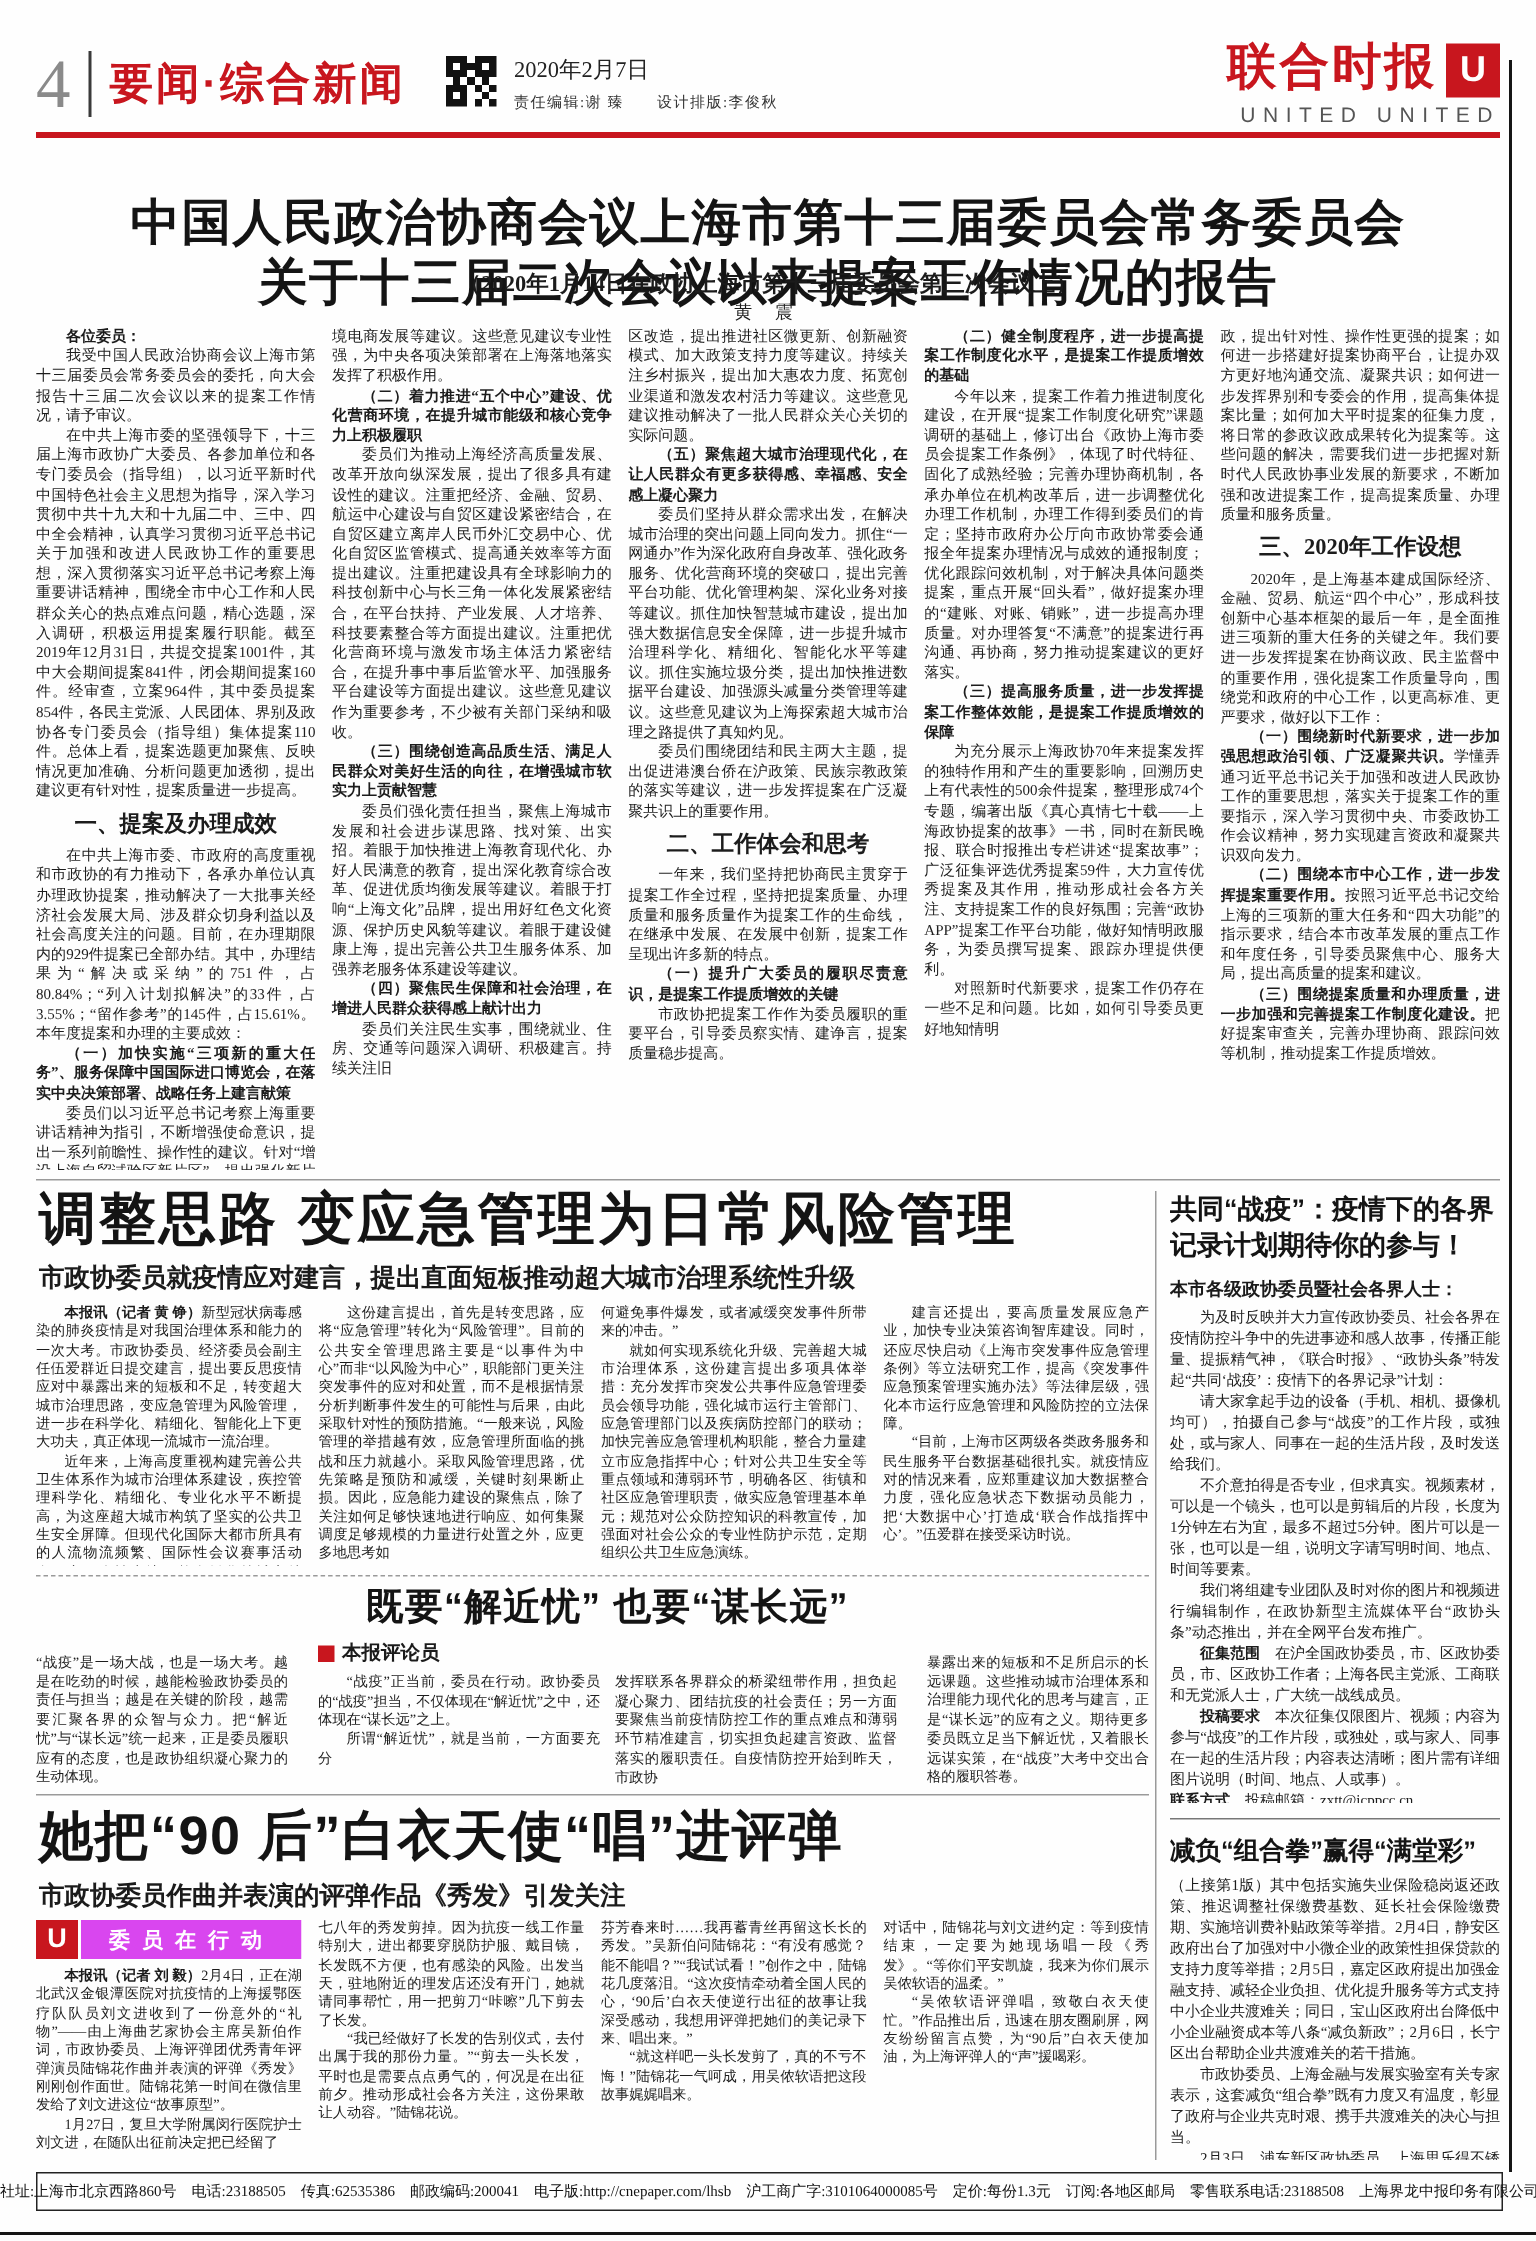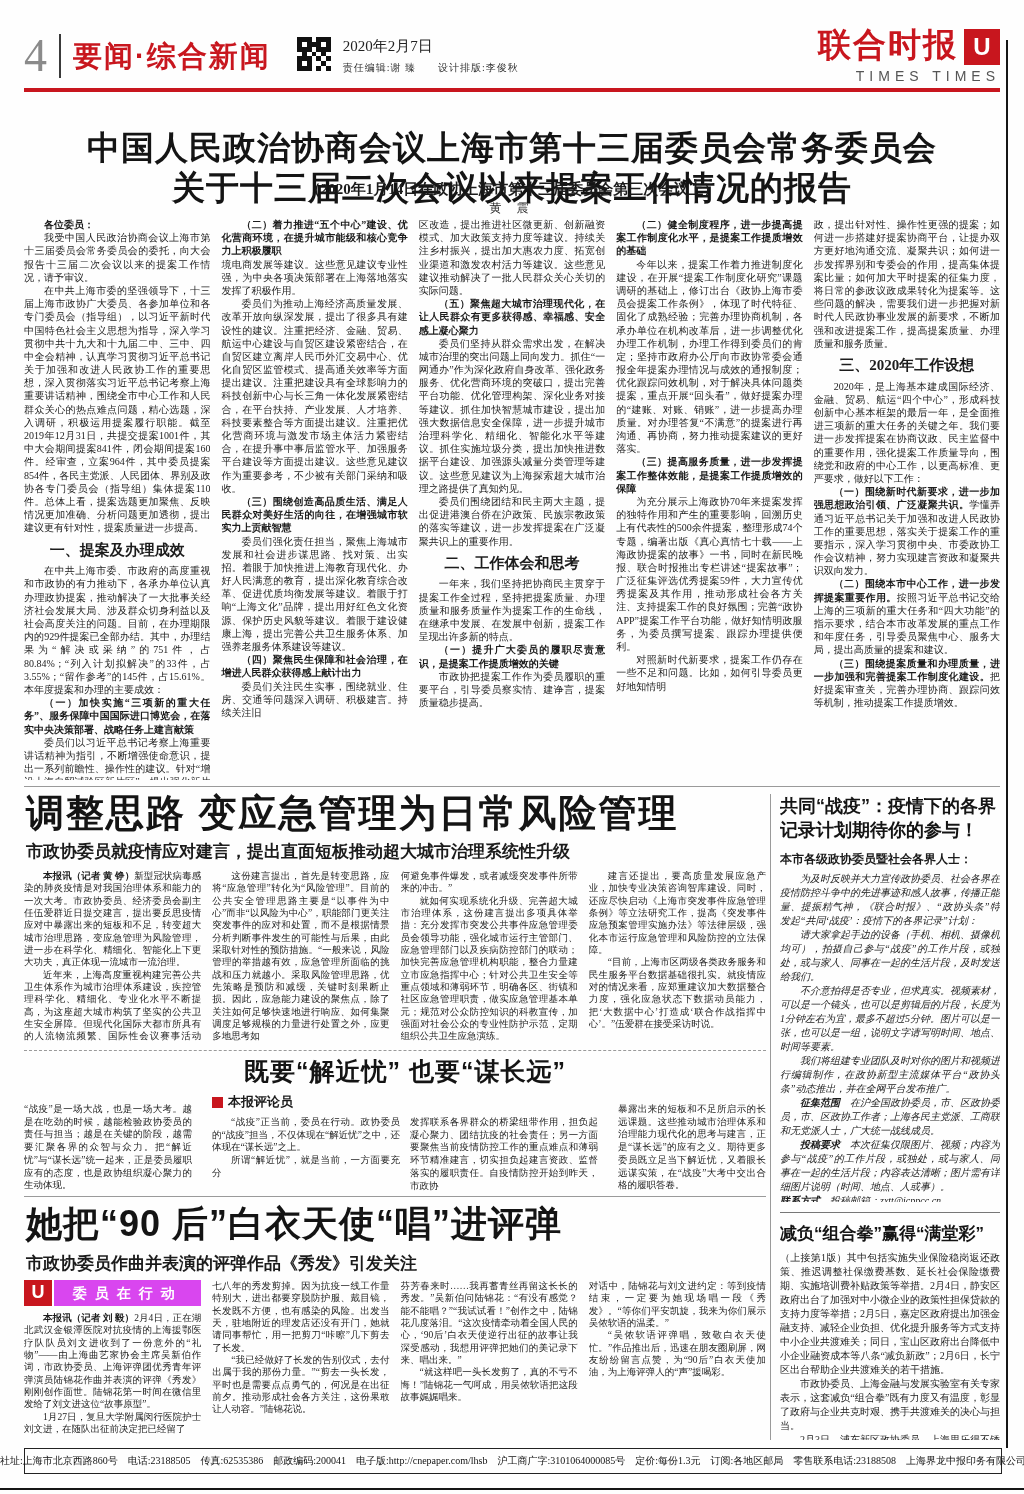--- a/index.html
+++ b/index.html
@@ -116,21 +116,21 @@
       <span style="display:flex;flex-direction:column;justify-content:center;">
         <span class="date-line">2020年2月7日</span>
         <span class="editors">责任编辑:谢 臻　　设计排版:李俊秋</span>
       </span>
       <span style="flex:1;"></span>
       <span style="display:flex;flex-direction:column;align-items:flex-end;">
         <span class="masthead">
           <span class="masthead-cn">联合时报</span>
           <span class="masthead-logo">U</span>
         </span>
-        <span class="masthead-en">TIMES TIMES</span>
+        <span class="masthead-en">UNITED UNITED</span>
       </span>
     </div>
   </div>
   <div class="abs rule-red" style="left:24px;top:88px;width:976px;"></div>
 
   <section>
     <div class="abs report-t h-sans" style="left:24px;top:98px;width:976px;">中国人民政治协商会议上海市第十三届委员会常务委员会</div>
     <div class="abs report-t h-sans" style="left:24px;top:138px;width:976px;">关于十三届二次会议以来提案工作情况的报告</div>
     <div class="abs report-sub" style="left:24px;top:180px;width:976px;">（2020年1月14日在政协上海市第十三届委员会第三次会议上）</div>
     <div class="abs report-author" style="left:24px;top:200px;width:976px;">黄 震</div>
@@ -138,22 +138,22 @@
       <div class="ncol">
           <p class="para"><b>各位委员：</b></p>
           <p class="para">我受中国人民政治协商会议上海市第十三届委员会常务委员会的委托，向大会报告十三届二次会议以来的提案工作情况，请予审议。</p>
           <p class="para">在中共上海市委的坚强领导下，十三届上海市政协广大委员、各参加单位和各专门委员会（指导组），以习近平新时代中国特色社会主义思想为指导，深入学习贯彻中共十九大和十九届二中、三中、四中全会精神，认真学习贯彻习近平总书记关于加强和改进人民政协工作的重要思想，深入贯彻落实习近平总书记考察上海重要讲话精神，围绕全市中心工作和人民群众关心的热点难点问题，精心选题，深入调研，积极运用提案履行职能。截至2019年12月31日，共提交提案1001件，其中大会期间提案841件，闭会期间提案160件。经审查，立案964件，其中委员提案854件，各民主党派、人民团体、界别及政协各专门委员会（指导组）集体提案110件。总体上看，提案选题更加聚焦、反映情况更加准确、分析问题更加透彻，提出建议更有针对性，提案质量进一步提高。</p>
           <div class="sec-head">一、提案及办理成效</div>
           <p class="para">在中共上海市委、市政府的高度重视和市政协的有力推动下，各承办单位认真办理政协提案，推动解决了一大批事关经济社会发展大局、涉及群众切身利益以及社会高度关注的问题。目前，在办理期限内的929件提案已全部办结。其中，办理结果为“解决或采纳”的751件，占80.84%；“列入计划拟解决”的33件，占3.55%；“留作参考”的145件，占15.61%。本年度提案和办理的主要成效：</p>
           <p class="para"><b>（一）加快实施“三项新的重大任务”、服务保障中国国际进口博览会，在落实中央决策部署、战略任务上建言献策</b></p>
           <p class="para">委员们以习近平总书记考察上海重要讲话精神为指引，不断增强使命意识，提出一系列前瞻性、操作性的建议。针对“增设上海自贸试验区新片区”，提出强化新片区功能重构、打造具有国际竞争力和影响力的特殊功能区等建议；针对“在上海证交所设立科创板并试点注册制”，提出关于强化制度创新、率先试点金融税制改革等建议；针对“实施长三角区域一体化发展国家战略”，提出生态绿色发展、调整产业布局、统筹城乡规划、做实示范区等建议；围绕“放大中国国际进口博览会溢出带动效应”，按照“越办越好”的要求，提出整合平台资源、支持跨</p>
         </div>
       <div class="ncol">
+          <p class="para cont">境电商发展等建议。这些意见建议专业性强，为中央各项决策部署在上海落地落实发挥了积极作用。</p>
           <p class="para"><b>（二）着力推进“五个中心”建设、优化营商环境，在提升城市能级和核心竞争力上积极履职</b></p>
-          <p class="para cont">境电商发展等建议。这些意见建议专业性强，为中央各项决策部署在上海落地落实发挥了积极作用。</p>
           <p class="para">委员们为推动上海经济高质量发展、改革开放向纵深发展，提出了很多具有建设性的建议。注重把经济、金融、贸易、航运中心建设与自贸区建设紧密结合，在自贸区建立离岸人民币外汇交易中心、优化自贸区监管模式、提高通关效率等方面提出建议。注重把建设具有全球影响力的科技创新中心与长三角一体化发展紧密结合，在平台扶持、产业发展、人才培养、科技要素整合等方面提出建议。注重把优化营商环境与激发市场主体活力紧密结合，在提升事中事后监管水平、加强服务平台建设等方面提出建议。这些意见建议作为重要参考，不少被有关部门采纳和吸收。</p>
           <p class="para"><b>（三）围绕创造高品质生活、满足人民群众对美好生活的向往，在增强城市软实力上贡献智慧</b></p>
           <p class="para">委员们强化责任担当，聚焦上海城市发展和社会进步谋思路、找对策、出实招。着眼于加快推进上海教育现代化、办好人民满意的教育，提出深化教育综合改革、促进优质均衡发展等建议。着眼于打响“上海文化”品牌，提出用好红色文化资源、保护历史风貌等建议。着眼于建设健康上海，提出完善公共卫生服务体系、加强养老服务体系建设等建议。</p>
           <p class="para"><b>（四）聚焦民生保障和社会治理，在增进人民群众获得感上献计出力</b></p>
           <p class="para">委员们关注民生实事，围绕就业、住房、交通等问题深入调研、积极建言。持续关注旧</p>
         </div>
       <div class="ncol">
           <p class="para cont">区改造，提出推进社区微更新、创新融资模式、加大政策支持力度等建议。持续关注乡村振兴，提出加大惠农力度、拓宽创业渠道和激发农村活力等建议。这些意见建议推动解决了一批人民群众关心关切的实际问题。</p>
           <p class="para"><b>（五）聚焦超大城市治理现代化，在让人民群众有更多获得感、幸福感、安全感上凝心聚力</b></p>
           <p class="para">委员们坚持从群众需求出发，在解决城市治理的突出问题上同向发力。抓住“一网通办”作为深化政府自身改革、强化政务服务、优化营商环境的突破口，提出完善平台功能、优化管理构架、深化业务对接等建议。抓住加快智慧城市建设，提出加强大数据信息安全保障，进一步提升城市治理科学化、精细化、智能化水平等建议。抓住实施垃圾分类，提出加快推进数据平台建设、加强源头减量分类管理等建议。这些意见建议为上海探索超大城市治理之路提供了真知灼见。</p>
@@ -259,21 +259,21 @@
           <p class="para cont">对话中，陆锦花与刘文进约定：等到疫情结束，一定要为她现场唱一段《秀发》。“等你们平安凯旋，我来为你们展示吴侬软语的温柔。”</p>
           <p class="para">“吴侬软语评弹唱，致敬白衣天使忙。”作品推出后，迅速在朋友圈刷屏，网友纷纷留言点赞，为“90后”白衣天使加油，为上海评弹人的“声”援喝彩。</p>
         </div>
     </div>
   </section>
 
   <div class="abs vrule" style="left:770px;top:794px;height:646px;"></div>
   <aside class="abs sidebar" style="left:780px;top:794px;width:220px;height:646px;">
     <div class="sb-title h-sans">共同“战疫”：疫情下的各界记录计划期待你的参与！</div>
     <div class="sb-salutation">本市各级政协委员暨社会各界人士：</div>
-    <div class="sb-body ncol" style="height:330px;font-style:italic;">
+    <div class="sb-body ncol" style="height:330px;">
         <p class="para">为及时反映并大力宣传政协委员、社会各界在疫情防控斗争中的先进事迹和感人故事，传播正能量、提振精气神，《联合时报》、“政协头条”特发起“共同‘战疫’：疫情下的各界记录”计划：</p>
         <p class="para">请大家拿起手边的设备（手机、相机、摄像机均可），拍摄自己参与“战疫”的工作片段，或独处，或与家人、同事在一起的生活片段，及时发送给我们。</p>
         <p class="para">不介意拍得是否专业，但求真实。视频素材，可以是一个镜头，也可以是剪辑后的片段，长度为1分钟左右为宜，最多不超过5分钟。图片可以是一张，也可以是一组，说明文字请写明时间、地点、时间等要素。</p>
         <p class="para">我们将组建专业团队及时对你的图片和视频进行编辑制作，在政协新型主流媒体平台“政协头条”动态推出，并在全网平台发布推广。</p>
         <p class="para"><b>征集范围</b>　在沪全国政协委员，市、区政协委员，市、区政协工作者；上海各民主党派、工商联和无党派人士，广大统一战线成员。</p>
         <p class="para"><b>投稿要求</b>　本次征集仅限图片、视频；内容为参与“战疫”的工作片段，或独处，或与家人、同事在一起的生活片段；内容表达清晰；图片需有详细图片说明（时间、地点、人或事）。</p>
         <p class="para cont"><b>联系方式</b>　投稿邮箱：zxtt@icppcc.cn</p>
       </div>
     <div class="sb-rule"></div>
     <div class="sb-reduce-title h-sans">减负“组合拳”赢得“满堂彩”</div>

